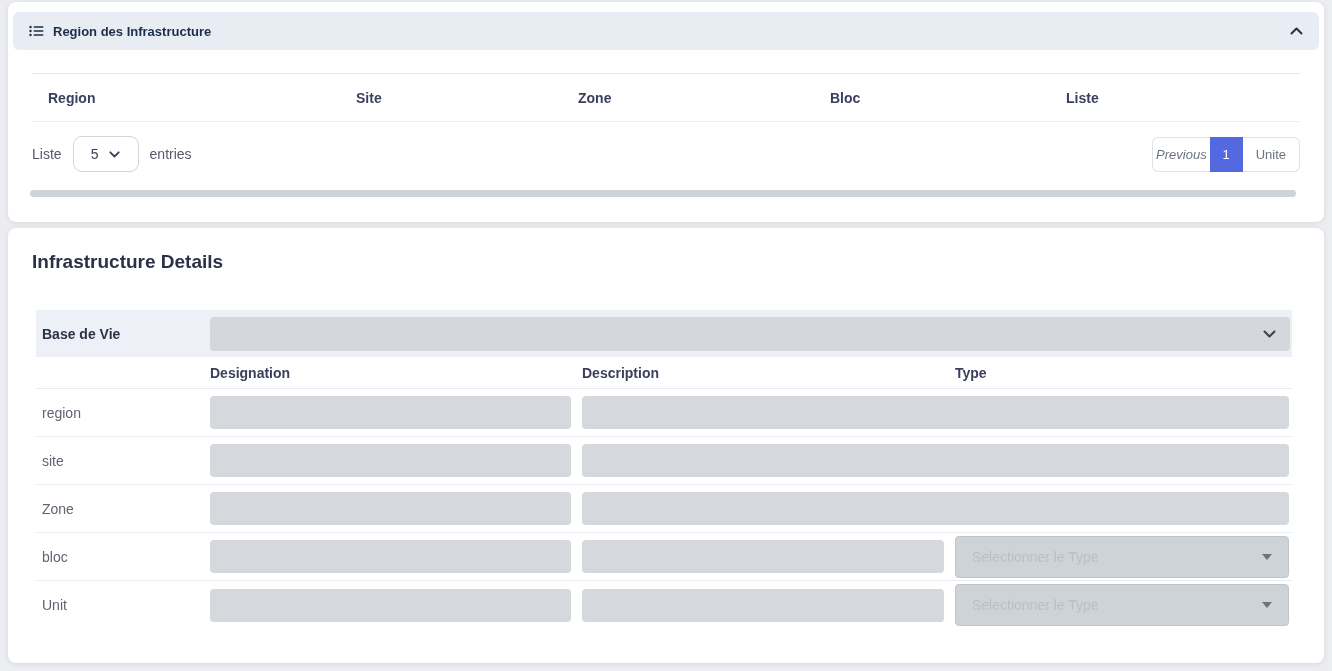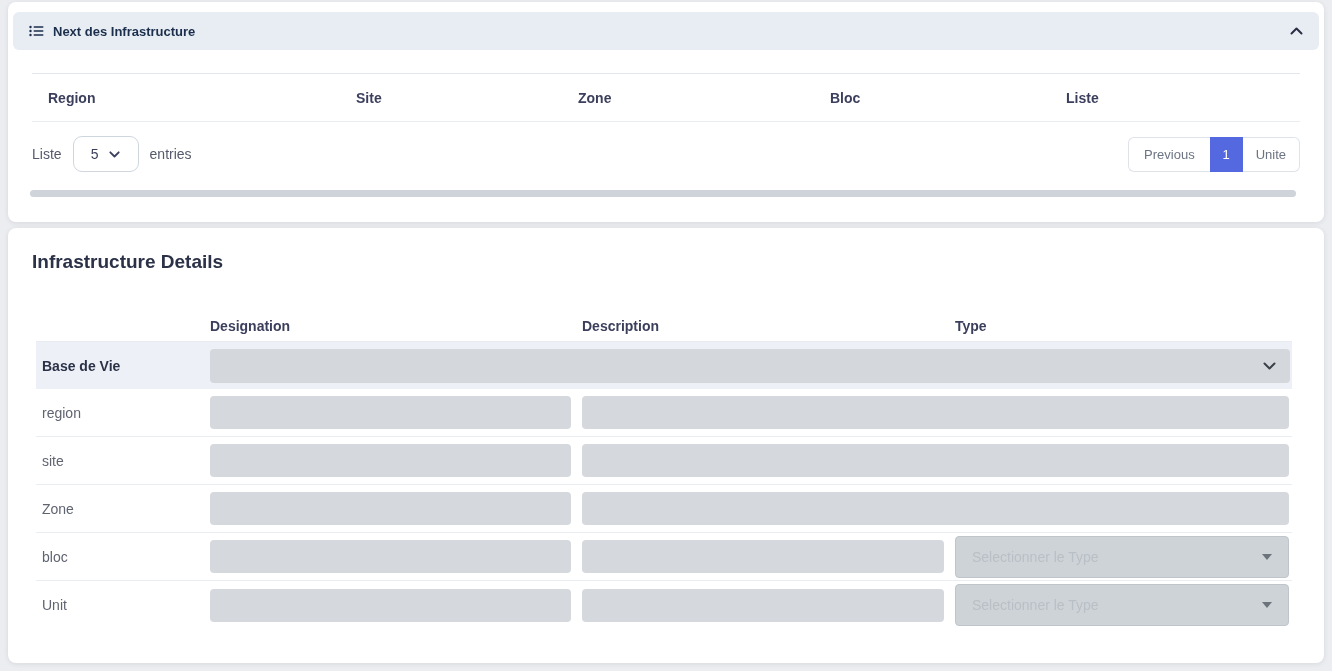--- a/index.html
+++ b/index.html
@@ -26,21 +26,21 @@
 
   
   .controls { position:absolute; left:24px; right:24px; top:134px; height:36px;
     display:flex; align-items:center; font-size:14px; color:#55596b; }
   .entries-select { margin:0 11px; width:66px; height:36px; border:1px solid #d0d6de;
     border-radius:9px; background:#fff; display:flex; align-items:center;
     justify-content:center; gap:11px; color:#3b3f5c; cursor:pointer; }
   .pagination { margin-left:auto; display:flex; height:35px; font-size:13px; }
   .page-btn { display:flex; align-items:center; justify-content:center;
     border:1px solid #dfe3e9; background:#fff; color:#6c7383; cursor:pointer; }
-  .page-btn.prev { padding:0 15px; border-radius:6px 0 0 6px; border-right:none; }
+  .page-btn.prev { padding:0 3px; border-radius:6px 0 0 6px; border-right:none;font-style:italic; }
   .page-btn.num  { width:33px; background:#5468e0; border-color:#5468e0; color:#fff; }
   .page-btn.next { padding:0 13px; border-radius:0 6px 6px 0; border-left:none; }
   .hscrollbar { position:absolute; left:22px; top:188px; width:1266px; height:7px;
     background:#ced4da; border-radius:4px; cursor:pointer; }
 
   
   .details-title { position:absolute; left:24px; top:23px; font-size:19px;
     font-weight:700; color:#2b3147; }
   .form-table { position:absolute; left:28px; top:82px; width:1256px; font-size:14px; }
   .frow { display:grid; grid-template-columns:174px 372px 373px 337px; align-items:center; }
@@ -71,21 +71,21 @@
     <span class="hicon">
       <svg width="15" height="12" viewBox="0 0 15 12">
         <circle cx="1.5" cy="2" r="1.2" fill="#1b2e4b"></circle>
           <rect x="4.5" y="1.2" width="10" height="1.6" rx=".8" fill="#1b2e4b"></rect>
         <circle cx="1.5" cy="6" r="1.2" fill="#1b2e4b"></circle>
           <rect x="4.5" y="5.2" width="10" height="1.6" rx=".8" fill="#1b2e4b"></rect>
         <circle cx="1.5" cy="10" r="1.2" fill="#1b2e4b"></circle>
           <rect x="4.5" y="9.2" width="10" height="1.6" rx=".8" fill="#1b2e4b"></rect>
       </svg>
     </span>
-    <span>Next des Infrastructure</span>
+    <span>Region des Infrastructure</span>
     <span class="chev">
       <svg width="13" height="8" viewBox="0 0 13 8">
           <polyline points="1.5,6.5 6.5,1.5 11.5,6.5" fill="none" stroke="#2a2f45" stroke-width="2" stroke-linecap="round" stroke-linejoin="round"></polyline>
         </svg>
     </span>
   </div>
 
   <div class="list-table-head">
     <div class="th">Region</div>
     <div class="th">Site</div>
@@ -113,34 +113,34 @@
 
   <div class="hscrollbar"></div>
 </div>
 
 <div class="card" id="card-details">
 
   <div class="details-title">Infrastructure Details</div>
 
   <div class="form-table">
 
-    <div class="frow head">
-      <div></div>
-      <div class="fth">Designation</div>
-      <div class="fth">Description</div>
-      <div class="fth">Type</div>
-    </div>
-
     <div class="frow base">
       <div class="flabel strong">Base de Vie</div>
       <div class="base-select">
         <svg width="13" height="8" viewBox="0 0 13 8">
             <polyline points="1.5,1.5 6.5,6.5 11.5,1.5" fill="none" stroke="#3b4049" stroke-width="2" stroke-linecap="round" stroke-linejoin="round"></polyline>
           </svg>
       </div>
+    </div>
+
+    <div class="frow head">
+      <div></div>
+      <div class="fth">Designation</div>
+      <div class="fth">Description</div>
+      <div class="fth">Type</div>
     </div>
 
     <div class="frow data">
       <div class="flabel">region</div>
       <div class="cell-pad"><input class="ginput" style=""></div>
       <div class="wide"><input class="ginput" style=""></div>
     </div>
 
     <div class="frow data">
       <div class="flabel">site</div>

